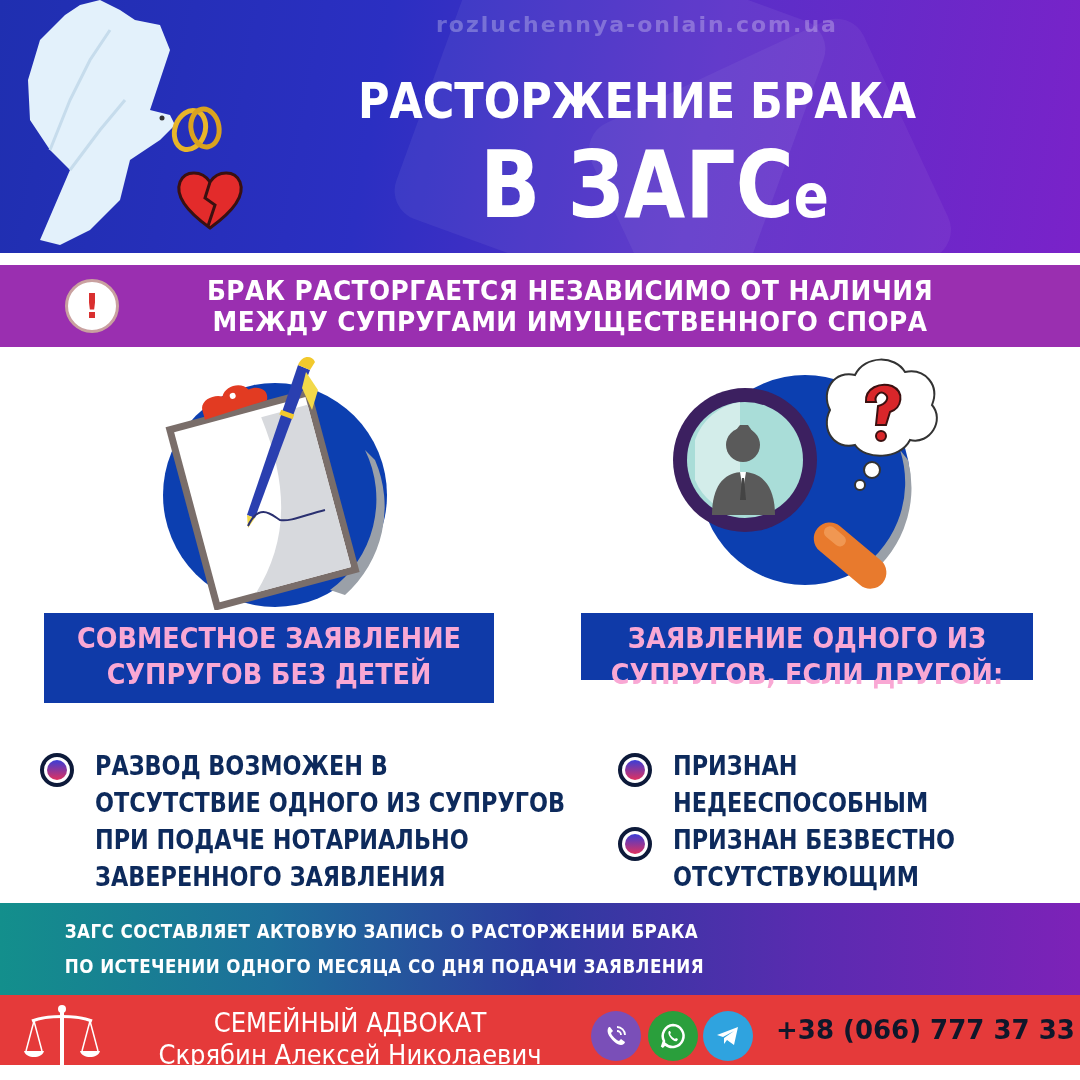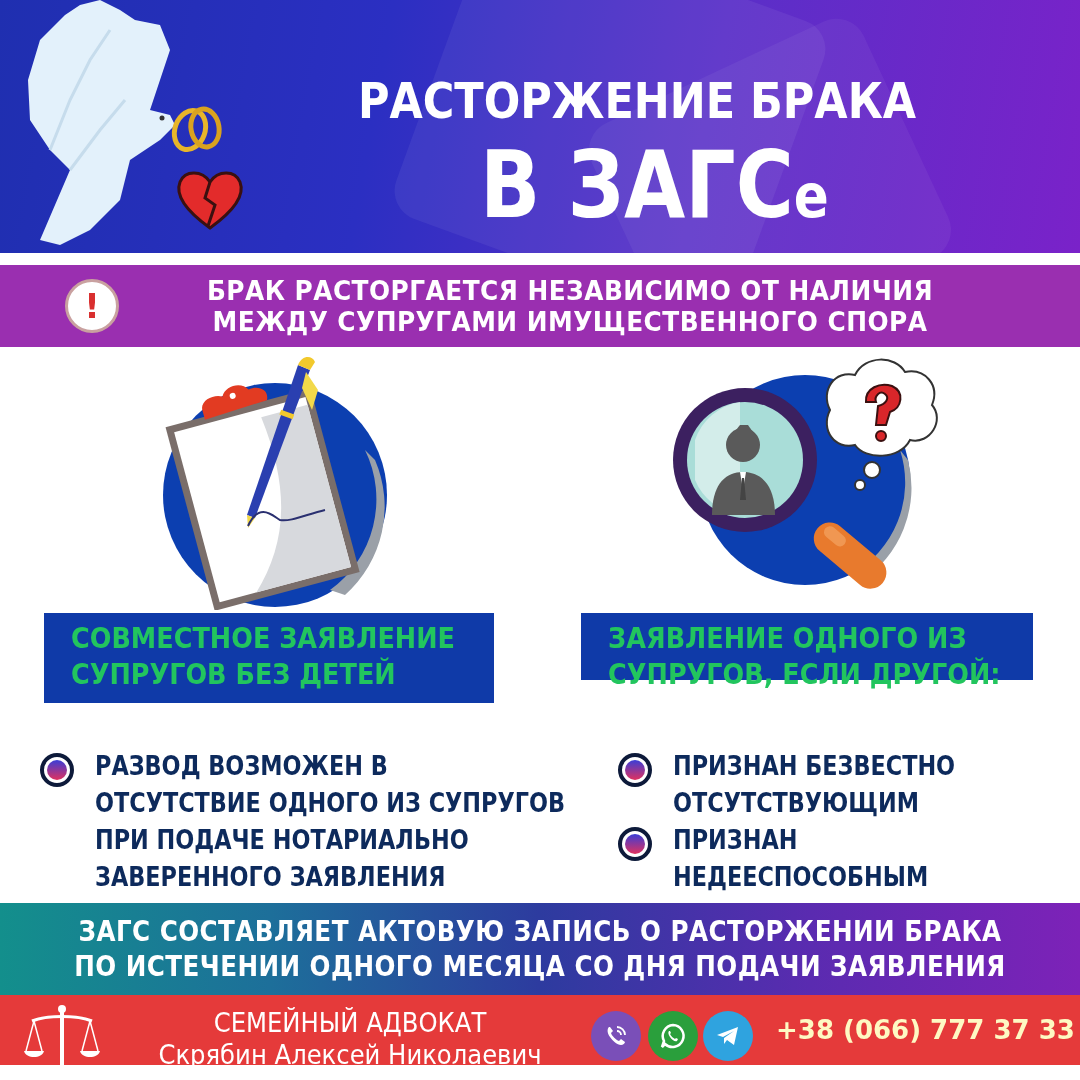--- a/index.html
+++ b/index.html
@@ -51,22 +51,22 @@
     transform: scaleX(0.92); transform-origin: center;
   }
 
   
   .illus { position: absolute; }
   .illus-left { left: 130px; top: 350px; width: 260px; height: 260px; }
   .illus-right { left: 640px; top: 350px; width: 320px; height: 260px; }
 
   
   .sec-head {
-    position: absolute; background: #0f3aa8; color: #22c55e; font-weight: bold;
-    font-size: 29px; line-height: 36px; padding-top: 7px;
+    position: absolute; background: #0f3aa8; color: #f9a8d4; font-weight: bold;
+    font-size: 29px; line-height: 36px; text-align: center; padding-top: 7px;
     font-family: "DejaVu Sans", sans-serif;
   }
   .sec-head-left { left: 44px; top: 613px; width: 450px; height: 90px; }
   .sec-head-right { left: 581px; top: 613px; width: 452px; height: 67px; }
   .sec-head span { display: block; transform: scaleX(0.88); transform-origin: center; white-space: nowrap; }
 
   
   .bullets { position: absolute; color: #0d2a5c; font-weight: bold; font-size: 26px; line-height: 37px;
     font-family: "DejaVu Sans", sans-serif; margin-top: 20px; }
   .bullets-left { left: 40px; top: 728px; width: 520px; }
@@ -79,40 +79,40 @@
   .bullet .dot i { display: block; width: 20px; height: 20px; border-radius: 50%;
     background: linear-gradient(180deg, #3b3dd6 0%, #e0315f 100%); }
   .bullet .txt { display: block; transform: scaleX(0.86); transform-origin: left center; white-space: nowrap; }
 
   
   .note {
     position: absolute; left: 0; top: 903px; width: 1080px; height: 92px;
     background: linear-gradient(90deg, #138f8c 0%, #1d6f9a 25%, #2d3b9f 50%, #5a2bb0 75%, #7d22b8 100%);
   }
   .note-text {
-    position: absolute; left: 0; top: 11px; width: 1080px; text-align: center; color: #fff;
-    font-weight: bold; font-size: 28px; line-height: 35px; letter-spacing: 0.5px;
+    position: absolute; left: 0; top: 11px; width: 1080px; text-align: left; color: #fff;
+    font-weight: bold; font-size: 19px; line-height: 35px; letter-spacing: 0.5px;
   }
   .note-text span { display: block; transform: scaleX(0.88); transform-origin: center; white-space: nowrap; }
 
   
   .footer { position: absolute; left: 0; top: 995px; width: 1080px; height: 70px; background: #e53a3a; }
   .scales { position: absolute; left: 22px; top: 8px; width: 80px; height: 72px; }
   .lawyer {
     position: absolute; left: 130px; top: 12px; width: 440px; text-align: center; color: #fff;
     font-size: 27px; line-height: 32px; font-family: "DejaVu Sans", sans-serif;
   }
   .lawyer span { display: block; transform: scaleX(0.9); transform-origin: center; white-space: nowrap; }
   .social { position: absolute; top: 16px; width: 50px; height: 50px; border-radius: 50%;
     display: flex; align-items: center; justify-content: center; }
   .viber { left: 591px; background: #7a4fb8; }
   .whatsapp { left: 648px; background: #2a9f3c; }
   .telegram { left: 703px; background: #2fa3df; }
   .phone {
-    position: absolute; left: 776px; top: 20px; color: #fef9c3; font-weight: bold; font-size: 26px;
+    position: absolute; left: 776px; top: 20px; color: #0f172a; font-weight: bold; font-size: 26px;
     font-family: "DejaVu Sans", sans-serif; white-space: nowrap;
   }
 </style>
 </head>
 <body>
 
 <div class="header">
   <div class="facet1"></div>
   <div class="facet2"></div>
 
@@ -120,20 +120,21 @@
     <path d="M30 240 L60 170 L40 150 L20 120 L18 80 L30 40 L55 15 L70 5 L90 0 L110 10 L125 20 L150 25 L160 50 L140 110 L160 115 L165 125 L150 140 L120 160 L110 200 L80 230 L50 245 Z" fill="#e3f1fb"></path>
     <path d="M40 150 L60 100 L80 60 L100 30" stroke="#c6dcec" stroke-width="3" fill="none"></path>
     <path d="M60 170 L90 130 L115 100" stroke="#c6dcec" stroke-width="3" fill="none"></path>
     <circle cx="152" cy="118" r="2.5" fill="#333"></circle>
     <ellipse cx="180" cy="130" rx="15" ry="20" fill="none" stroke="#e8b52a" stroke-width="5" transform="rotate(20 180 130)"></ellipse>
     <ellipse cx="195" cy="128" rx="14" ry="19" fill="none" stroke="#d9a21f" stroke-width="5" transform="rotate(-10 195 128)"></ellipse>
     <path d="M200 228 C175 210 165 195 170 182 C175 170 192 170 200 182 C208 170 225 170 230 182 C235 195 225 210 200 228 Z" fill="#e32b2b" stroke="#3a1010" stroke-width="3"></path>
     <path d="M200 182 L195 198 L205 205 L198 226" stroke="#3a1010" stroke-width="3" fill="none"></path>
   </svg>
 
+  <div class="watermark">rozluchennya-onlain.com.ua</div>
   <div class="title1">РАСТОРЖЕНИЕ БРАКА</div>
   <div class="title2">
     <span>В ЗАГС</span><span class="small">е</span>
   </div>
 </div>
 
 <div class="warn">
   <div class="warn-icon">
     <span>!</span>
   </div>
@@ -202,29 +203,29 @@
     <span class="txt">ПРИ ПОДАЧЕ НОТАРИАЛЬНО</span>
     <span class="txt">ЗАВЕРЕННОГО ЗАЯВЛЕНИЯ</span>
   </div>
 </div>
 
 <div class="bullets bullets-right">
   <div class="bullet">
     <span class="dot">
         <i></i>
       </span>
-    <span class="txt">ПРИЗНАН БЕЗВЕСТНО</span>
-    <span class="txt">ОТСУТСТВУЮЩИМ</span>
+    <span class="txt">ПРИЗНАН</span>
+    <span class="txt">НЕДЕЕСПОСОБНЫМ</span>
   </div>
   <div class="bullet">
     <span class="dot">
         <i></i>
       </span>
-    <span class="txt">ПРИЗНАН</span>
-    <span class="txt">НЕДЕЕСПОСОБНЫМ</span>
+    <span class="txt">ПРИЗНАН БЕЗВЕСТНО</span>
+    <span class="txt">ОТСУТСТВУЮЩИМ</span>
   </div>
 </div>
 
 <div class="note">
   <div class="note-text">
     <span>ЗАГС СОСТАВЛЯЕТ АКТОВУЮ ЗАПИСЬ О РАСТОРЖЕНИИ БРАКА</span>
     <span>ПО ИСТЕЧЕНИИ ОДНОГО МЕСЯЦА СО ДНЯ ПОДАЧИ ЗАЯВЛЕНИЯ</span>
   </div>
 </div>
 

